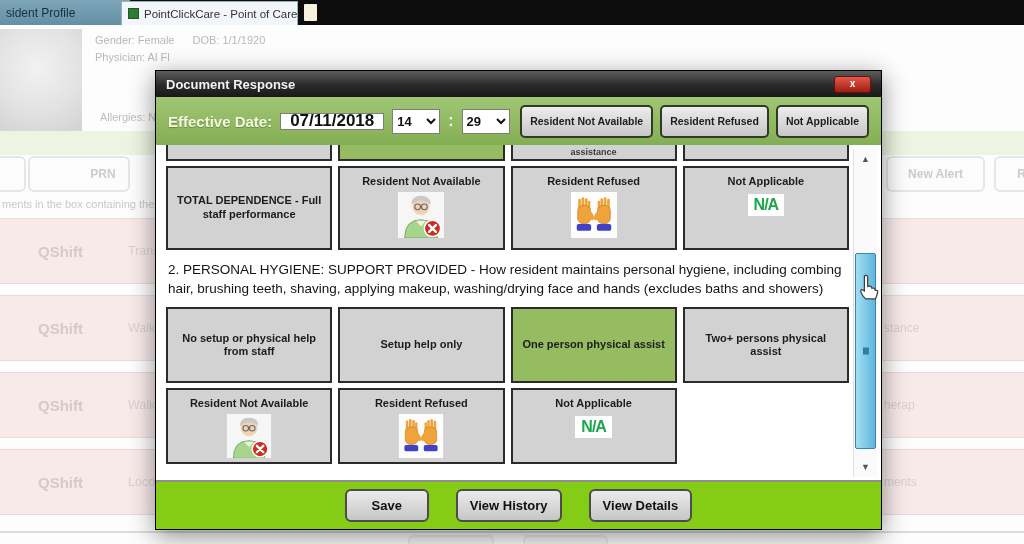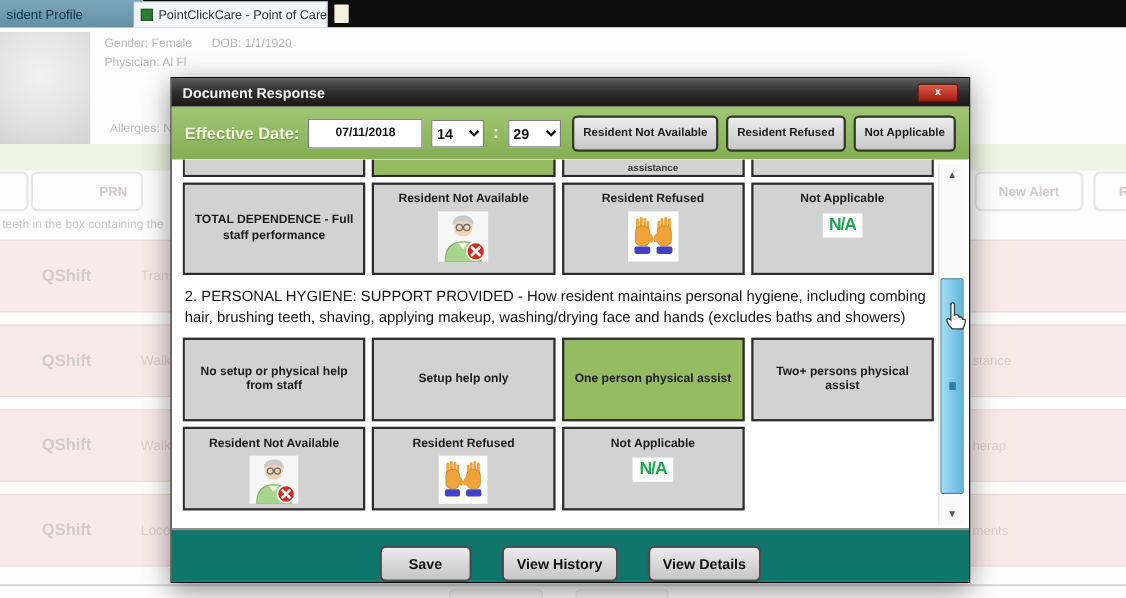--- a/index.html
+++ b/index.html
@@ -43,22 +43,22 @@
   .modal { position:absolute; left:155px; top:70px; width:727px; height:460px; background:#fff;
     border:1px solid #000; box-shadow:0 6px 24px rgba(0,0,0,.45); }
   .titlebar { height:26px; background:linear-gradient(#5d5d5d,#2a2a2a 55%,#191919);
     display:flex; align-items:center; padding:0 10px; color:#f2f2f2; font-size:13px; font-weight:bold; }
   .closebtn { margin-left:auto; width:37px; height:17px; background:linear-gradient(#e25a4b,#a01d10);
     border:1px solid #6f1008; border-radius:3px; color:#fff; font-size:10px; font-weight:bold;
     display:flex; align-items:center; justify-content:center; line-height:1; cursor:default; }
   .greenbar { position:absolute; left:0; right:0; top:26px; height:48px;
     background:linear-gradient(#a0c673,#84ae54); display:flex; align-items:center; padding:0 12px; gap:8px; }
   .efflabel { font-size:15px; font-weight:bold; color:#f3fadf; text-shadow:0 1px 1px rgba(0,0,0,.28); white-space:nowrap; }
-  .dateinput { width:104px; height:27px; border:1px solid #7d7d7d; background:#fff; font-weight:bold;
-    font-size:11px; text-align:center; font-family:inherit; color:#111; }
+  .dateinput { width:104px; height:17px; border:1px solid #7d7d7d; background:#fff; font-weight:bold;
+    font-size:17px; text-align:center; font-family:inherit; color:#111; }
   .timesel { height:25px; width:48px; border:1px solid #7d7d7d; background:#fff; font-size:13px;
     font-weight:bold; font-family:inherit; color:#111; }
   .colon { color:#f3fadf; font-weight:bold; }
   .hdrbtns { margin-left:auto; display:flex; gap:7px; }
   .hdrbtn { height:33px; padding:0 8px; background:linear-gradient(#ececec,#c7c7c7);
     border:2px solid #303a26; border-radius:5px; font-size:10.5px; font-weight:bold; color:#1d1d1d;
     font-family:inherit; white-space:nowrap; }
 
   .viewport { position:absolute; left:10px; right:32px; top:74px; bottom:49px; overflow:hidden; background:#fff; }
   .grid-row { display:grid; grid-template-columns:repeat(4,1fr); gap:6px; }
@@ -72,22 +72,22 @@
   .partial .cell { height:42px; justify-content:flex-end; padding-bottom:1px; font-size:9px; color:#3a3a3a; }
   .r1 .cell { height:84px; }
   .question { font-size:13.5px; color:#141414; padding:10px 2px 9px 2px; line-height:1.42; }
   .g2r1 .cell { height:76px; margin-bottom:0; }
   .g2r2 { margin-top:5px; }
   .g2r2 .cell { height:76px; }
   .cellicon { width:46px; height:46px; }
   .nabox { background:#fff; padding:1px 6px; margin-top:2px; }
   .natext { color:#1ea64d; font-weight:800; font-size:16px; letter-spacing:-1px; }
 
-  .footer { position:absolute; left:0; right:0; bottom:0; height:49px; background:#0f766e;
-    border-top:2px solid #8f8f8f; display:flex; align-items:flex-end; justify-content:center; gap:27px;margin-top:24px; }
+  .footer { position:absolute; left:0; right:0; bottom:0; height:49px; background:#84cc16;
+    border-top:2px solid #8f8f8f; display:flex; align-items:center; justify-content:center; gap:27px;margin-top:24px; }
   .fbtn { min-width:84px; height:33px; padding:0 12px; background:linear-gradient(#ebebeb,#c6c6c6);
     border:2px solid #4c4c4c; border-radius:6px; font-weight:bold; font-size:13px; color:#101010; font-family:inherit; }
 
   .scrollzone { position:absolute; top:78px; bottom:52px; right:4px; width:24px; background:#fafafa;
     border-left:1px solid #e2e2e2; }
   .sarrow { position:absolute; left:0; right:0; height:14px; text-align:center; color:#555; font-size:9px; line-height:14px; }
   .sarrow.up { top:3px; } .sarrow.down { bottom:3px; }
   .thumb { position:absolute; left:1px; width:21px; top:104px; height:196px;
     background:linear-gradient(90deg,#a3def3,#5fb6dd); border:1px solid #3e85aa; border-radius:2px; }
   .grip { position:absolute; left:50%; top:50%; transform:translate(-50%,-50%); width:6px; height:7px; background:#2e7fa8; }
@@ -150,21 +150,21 @@
       <div><span>Physician: Al Fl</span></div>
     </div>
     <div class="allergies">Allergies:  N</div>
     <div class="bgband"></div>
 
     <div class="bgbtn" style="left:-30px; top:131px; width:56px;"></div>
     <div class="bgbtn" style="left:28px; top:131px; width:102px;padding-left:48px;">PRN</div>
     <div class="bgbtn" style="left:886px; top:131px; width:99px;">New Alert</div>
     <div class="bgbtn" style="left:994px; top:131px; width:62px;">Ra</div>
 
-    <div class="hint">teeth in the box containing the</div>
+    <div class="hint">ments in the box containing the</div>
 
     <div class="qrow" style="top:193px; height:66px;">
       <span class="qtag">QShift</span>
       <span class="qlabel">Transferring</span>
     </div>
     <div class="qrow" style="top:270px; height:66px;">
       <span class="qtag">QShift</span>
       <span class="qlabel">Walk in Room</span>
       <span class="qright">stance</span>
     </div>

